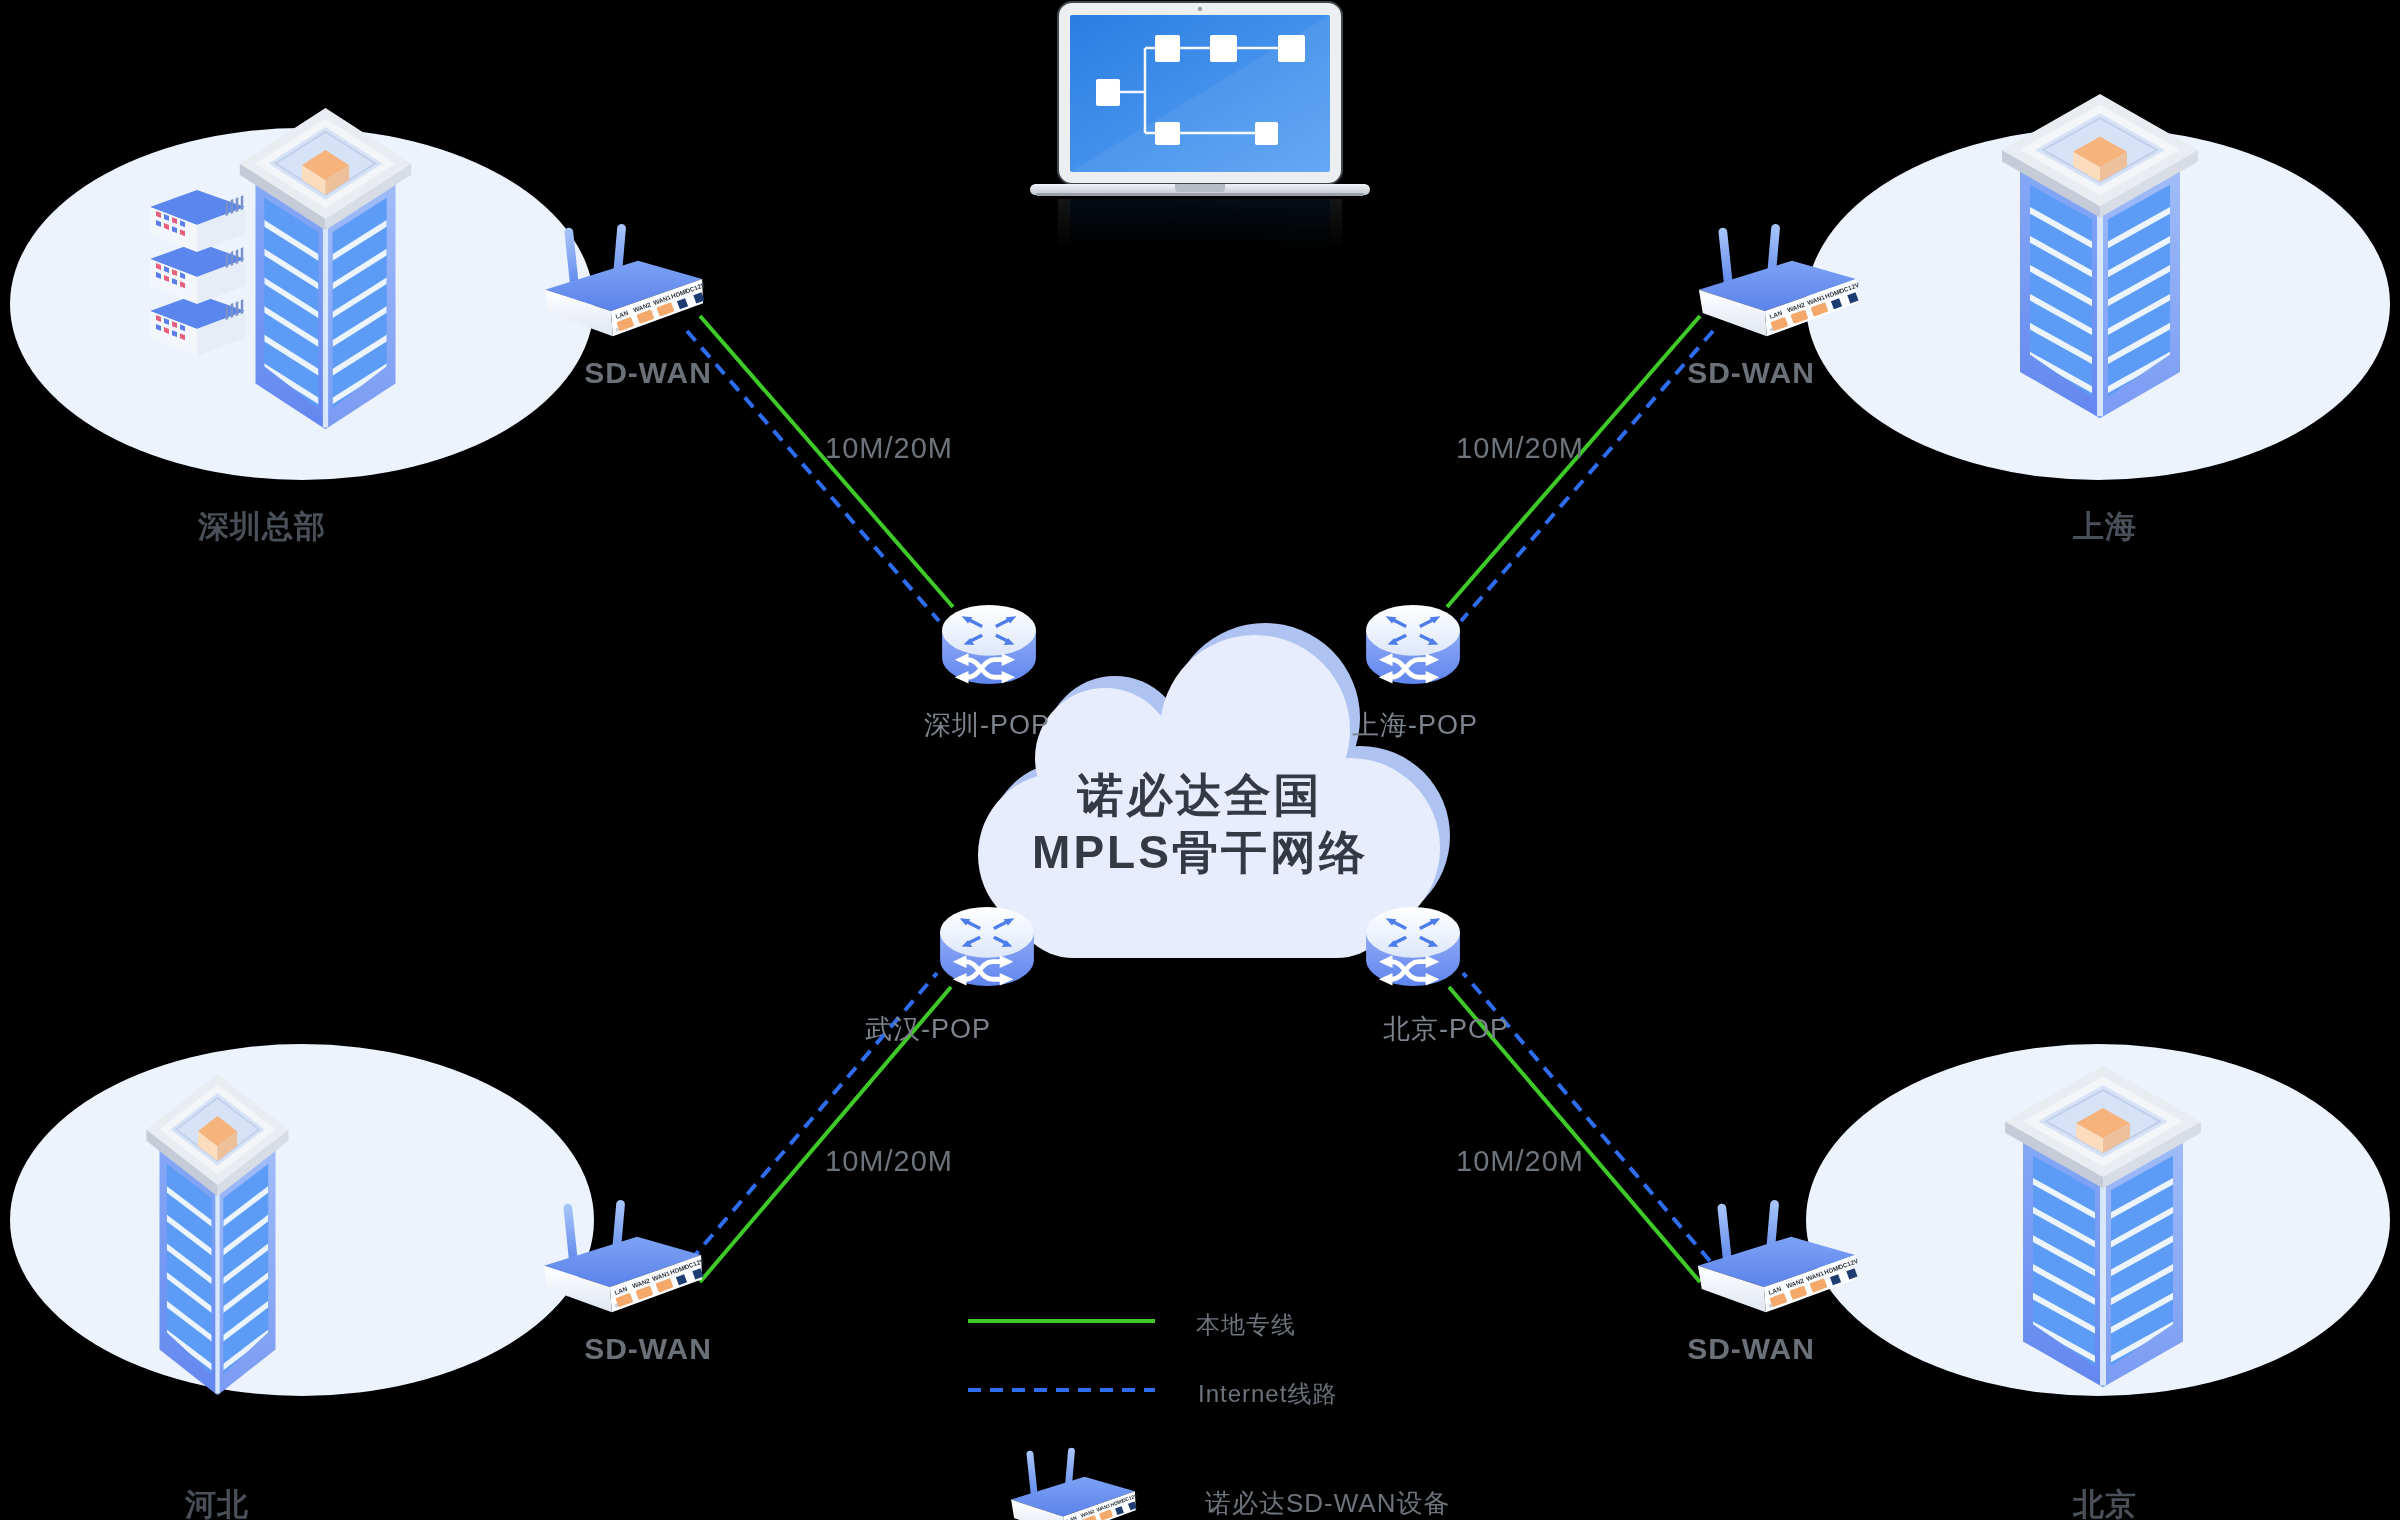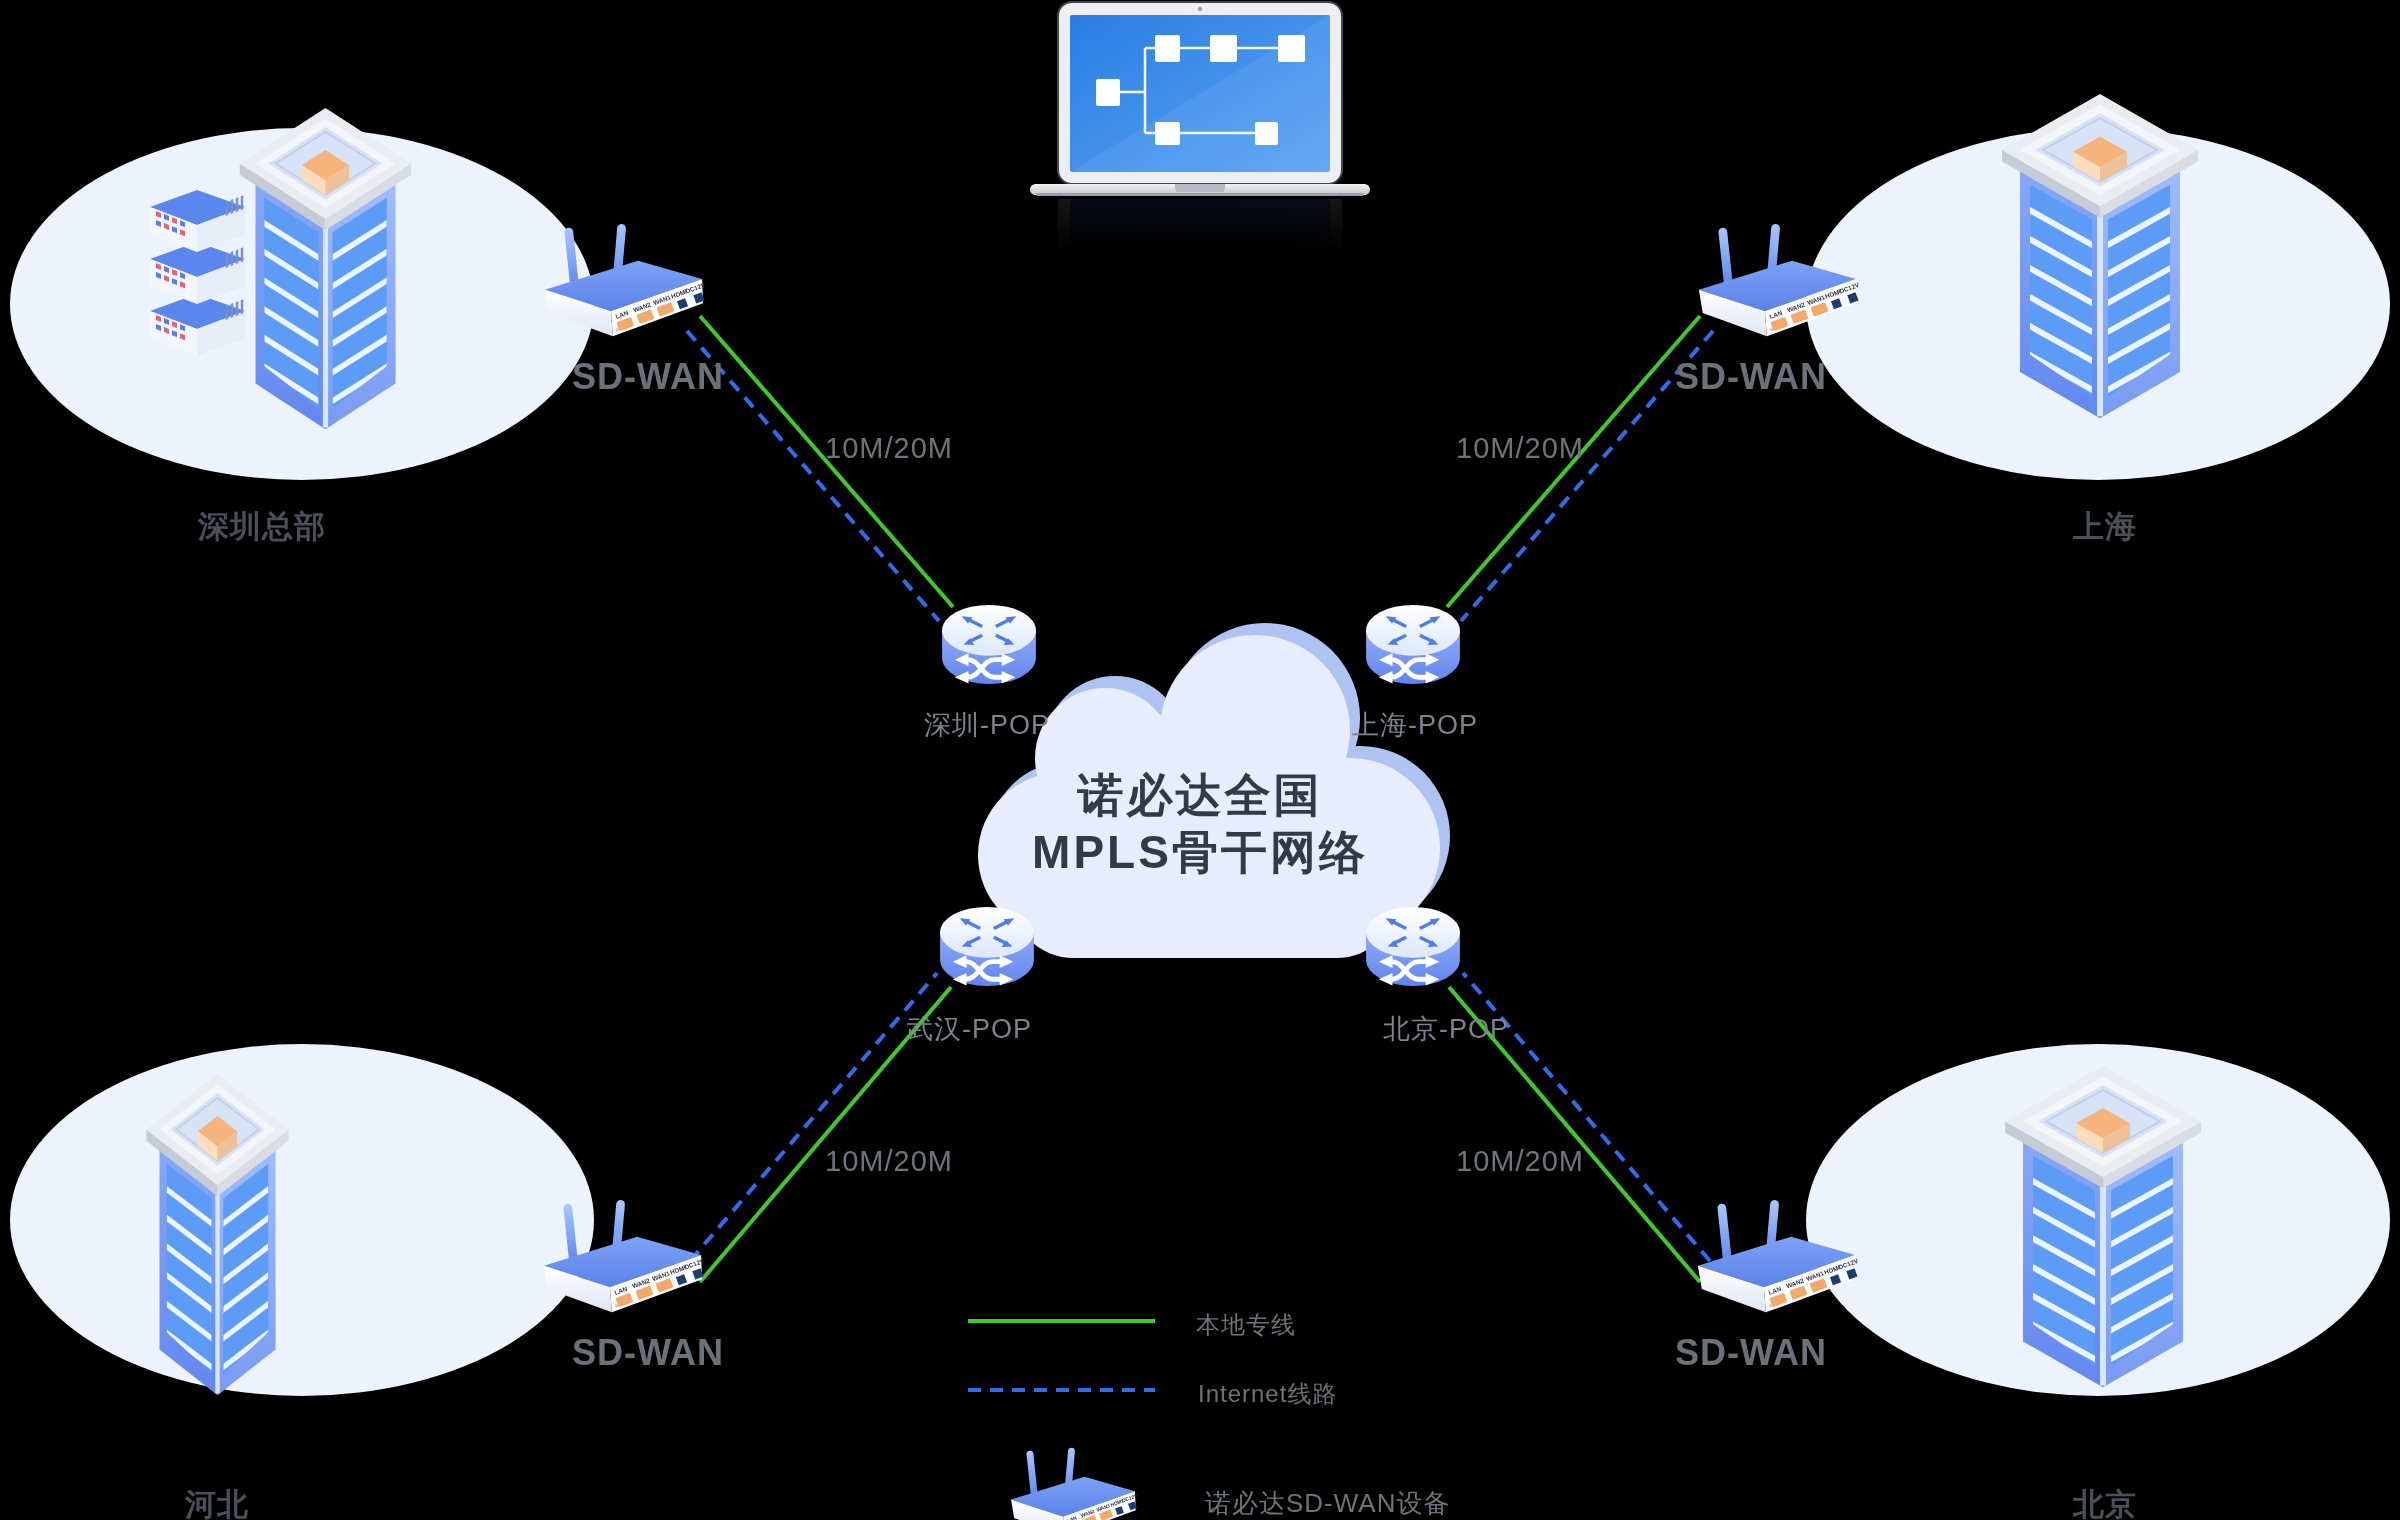--- a/index.html
+++ b/index.html
@@ -3,21 +3,21 @@
 <meta charset="utf-8">
 <style>
   html,body{margin:0;padding:0;background:#000;}
   .stage{position:relative;width:2400px;height:1520px;background:#000;overflow:hidden;
          font-family:"Liberation Sans","DejaVu Sans",sans-serif;}
   .abs{position:absolute;}
   .site-ellipse{position:absolute;width:584px;height:352px;border-radius:50%;}
   .lbl{position:absolute;white-space:nowrap;}
   .lbl.center{transform:translateX(-50%);}
   .city-label{font-size:31px;font-weight:700;color:#4a5059;letter-spacing:1px;}
-  .device-label{font-size:36px;font-weight:600;color:#6b7179;letter-spacing:1px;}
+  .device-label{font-size:30px;font-weight:600;color:#6b7179;letter-spacing:1px;}
   .pop-label{font-size:27px;font-weight:400;color:#7d848e;letter-spacing:1px;}
   .bw-label{font-size:29px;font-weight:500;color:#6e747c;letter-spacing:1px;}
   .platform-label{font-size:29px;font-weight:700;color:#3f454f;letter-spacing:1px;}
   .cloud-title{font-size:46px;font-weight:700;letter-spacing:3px;}
   .legend-label{font-size:24px;font-weight:500;color:#6d737b;letter-spacing:1px;}
   .legend-device-label{font-size:26px;font-weight:500;color:#6d737b;letter-spacing:1px;}
   .laptop-reflection{opacity:.10;transform:scaleY(-1);
      -webkit-mask-image:linear-gradient(to top,rgba(0,0,0,.85),transparent 75%);
      mask-image:linear-gradient(to top,rgba(0,0,0,.85),transparent 75%);}
   svg{display:block;overflow:visible;}
@@ -313,16 +313,16 @@
   <div class="lbl center device-label" style="left:648px;top:1332px;">SD-WAN</div>
   <div class="lbl center device-label" style="left:1751px;top:1332px;">SD-WAN</div>
 
   <div class="lbl center bw-label" style="left:889px;top:432px;">10M/20M</div>
   <div class="lbl center bw-label" style="left:1520px;top:432px;">10M/20M</div>
   <div class="lbl center bw-label" style="left:889px;top:1145px;">10M/20M</div>
   <div class="lbl center bw-label" style="left:1520px;top:1145px;">10M/20M</div>
 
   <div class="lbl center pop-label" style="left:987px;top:707px;">深圳-POP</div>
   <div class="lbl center pop-label" style="left:1415px;top:707px;">上海-POP</div>
-  <div class="lbl center pop-label" style="left:969px;top:1011px;text-align:center;">武汉-POP</div>
+  <div class="lbl center pop-label" style="left:928px;top:1011px;text-align:center;">武汉-POP</div>
   <div class="lbl center pop-label" style="left:1413px;top:1011px;margin-left:33px;">北京-POP</div>
 
 </div>
 
 </body></html>

